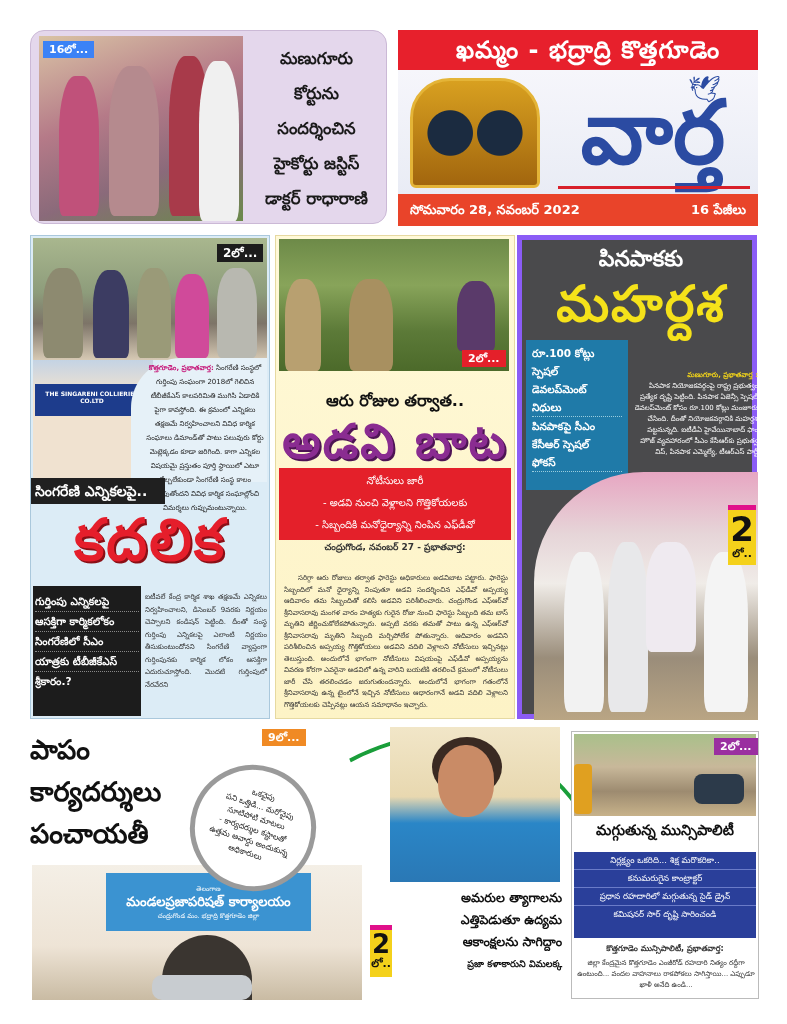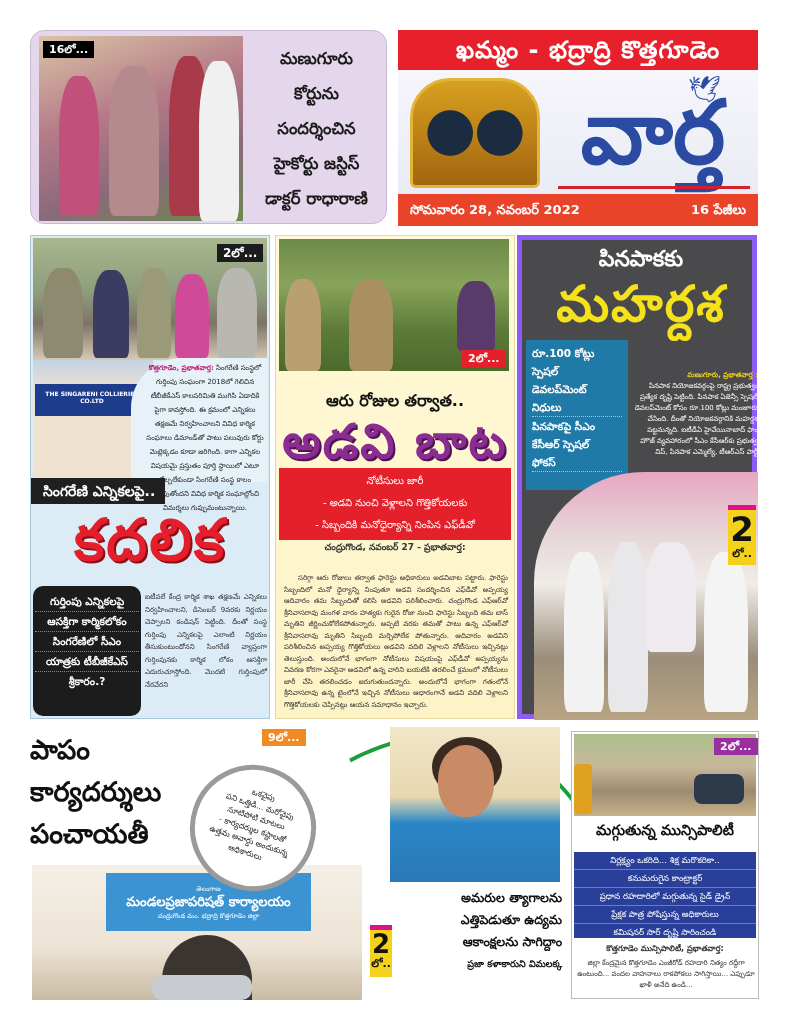--- a/index.html
+++ b/index.html
@@ -33,23 +33,23 @@
   #masthead .dove { position: absolute; left: 290px; top: 4px; font-size: 26px; color: #2b4ba2; }
   #masthead .dateband { position: absolute; left: 0; top: 164px; width: 360px; height: 32px; background: #e9442a; color: #fff; font-weight: bold; font-size: 13px; line-height: 32px; padding: 0 12px; display: flex; justify-content: space-between; }
 
   
   #left { left: 30px; top: 235px; width: 240px; height: 484px; background: #dcecf6; border: 1px solid #aac8dc; }
   #left .photo1 { left: 2px; top: 2px; width: 234px; height: 122px; background: linear-gradient(180deg,#a9b78e 0%,#8d9c7b 45%,#7d7468 70%,#d6c9b4 100%); }
   #left .photo2 { left: 2px; top: 124px; width: 120px; height: 118px; background: linear-gradient(180deg,#c4d3e4 0%,#f0e2d0 28%,#f0e2d0 100%); }
   #left .sign { position: absolute; left: 4px; top: 148px; width: 114px; height: 32px; background: #1d3c8c; color: #fff; font-size: 6px; font-weight: bold; text-align: center; padding-top: 6px; }
   #left .story { position: absolute; left: 100px; top: 122px; width: 136px; font-size: 7px; line-height: 14px; text-align: center; color: #222; background: #e6f1f8; border-top-left-radius: 50px; padding: 3px 2px 0 14px; height: 124px; }
   #left .story .dl { color: #c51477; font-weight: bold; }
-  #left .kicker { position: absolute; left: 0; top: 242px; width: 134px; height: 26px; background: #202020; color: #fff; font-size: 14px; font-weight: bold; line-height: 26px; padding-left: 12px; white-space: nowrap; }
+  #left .kicker { position: absolute; left: 0; top: 242px; width: 134px; height: 26px; background: #202020; color: #fff; font-size: 14px; font-weight: bold; line-height: 26px; padding-left: 4px; white-space: nowrap; }
   #left .headline { position: absolute; left: 0; top: 272px; width: 238px; text-align: center; color: #e51e2b; font-weight: bold; font-size: 58px; line-height: 64px; letter-spacing: 2px; text-shadow: 2px 2px 0 #8b0f16; }
-  #left .points { position: absolute; left: 2px; top: 350px; width: 108px; height: 130px; background: #1c1c1c; color: #fff; font-size: 10.5px; font-weight: bold; text-align: center; padding: 6px 2px; line-height: 19px; border-radius: 10px; }
+  #left .points { position: absolute; left: 2px; top: 350px; width: 108px; height: 130px; background: #1c1c1c; color: #fff; font-size: 10.5px; font-weight: bold; text-align: left; padding: 6px 2px; line-height: 19px; }
   #left .points div { border-bottom: 1px dotted #888; }
   #left .points div:last-child { border-bottom: none; }
   #left .pstory { position: absolute; left: 114px; top: 355px; width: 122px; font-size: 7px; line-height: 12.5px; color: #333; text-align: justify; }
 
   
   #mid { left: 275px; top: 235px; width: 240px; height: 484px; background: linear-gradient(180deg,#fff9d8 0%,#fdf3c6 100%); border: 1px solid #e6d9a1; }
   #mid .photo { left: 3px; top: 3px; width: 230px; height: 132px; background: linear-gradient(180deg,#6d8a48 0%,#88a45a 35%,#5c7a38 70%,#4c6a2a 100%); }
   #mid .kicker { position: absolute; left: 0; top: 155px; width: 238px; text-align: center; font-size: 16px; font-weight: bold; color: #111; }
   #mid .headline { position: absolute; left: 0; top: 180px; width: 238px; text-align: center; font-size: 48px; font-weight: bold; color: #8a2c91; line-height: 50px; text-shadow: 2px 2px 0 #4e1454; letter-spacing: 2px; }
   #mid .redbox { position: absolute; left: 3px; top: 232px; width: 232px; height: 72px; background: #e4202a; color: #fff; font-size: 10px; text-align: center; line-height: 22px; padding-top: 2px; }
@@ -100,21 +100,21 @@
 </head>
 <body>
 
 <div id="teaser" class="abs">
   <div class="photo">
     <div class="blob" style="left:20px;top:40px;width:40px;height:140px;background:#c0517a;"></div>
     <div class="blob" style="left:70px;top:30px;width:50px;height:150px;background:#b58a8e;"></div>
     <div class="blob" style="left:130px;top:20px;width:40px;height:160px;background:#a83a4a;"></div>
     <div class="blob" style="left:160px;top:25px;width:40px;height:160px;background:#f0f0f0;"></div>
   </div>
-  <span class="badge" style="left:12px;top:10px;background:#000000;">16లో...</span>
+  <span class="badge" style="left:12px;top:10px;background:#3b82f6;">16లో...</span>
   <div class="caption">
     <div>మణుగూరు</div>
     <div>కోర్టును</div>
     <div>సందర్శించిన</div>
     <div>హైకోర్టు జస్టిస్</div>
     <div>డాక్టర్ రాధారాణి</div>
   </div>
 </div>
 
 <div id="masthead" class="abs">
@@ -252,18 +252,17 @@
   <div class="photo">
     <div class="blob" style="left:120px;top:40px;width:50px;height:30px;background:#2c3a4a;border-radius:8px;"></div>
     <div class="blob" style="left:0px;top:30px;width:18px;height:50px;background:#e0a020;border-radius:4px;"></div>
   </div>
   <span class="badge badgep">2లో...</span>
   <div class="headline">మగ్గుతున్న మున్సిపాలిటీ</div>
   <div class="bluebox">
     <div>నిర్లక్ష్యం ఒకరిది... శిక్ష మరొకరికా..</div>
     <div>కనుమరుగైన కాంట్రాక్టర్</div>
     <div>ప్రధాన రహదారిలో మగ్గుతున్న సైడ్ డ్రైన్</div>
-    <div>ప్రేక్షక పాత్ర పోషిస్తున్న అధికారులు</div>
     <div>కమిషనర్ సార్ దృష్టి సారించండి</div>
   </div>
   <div class="dateline">కొత్తగూడెం మున్సిపాలిటీ,  ప్రభాతవార్త:</div>
   <div class="body">జిల్లా కేంద్రమైన కొత్తగూడెం ఎంజీరోడ్ రహదారి నిత్యం రద్దీగా ఉంటుంది... వందల వాహనాలు రాకపోకలు సాగిస్తాయి... ఎప్పుడూ ఖాళీ అనేది ఉండి...</div>
 </div>
 
 </body></html>

